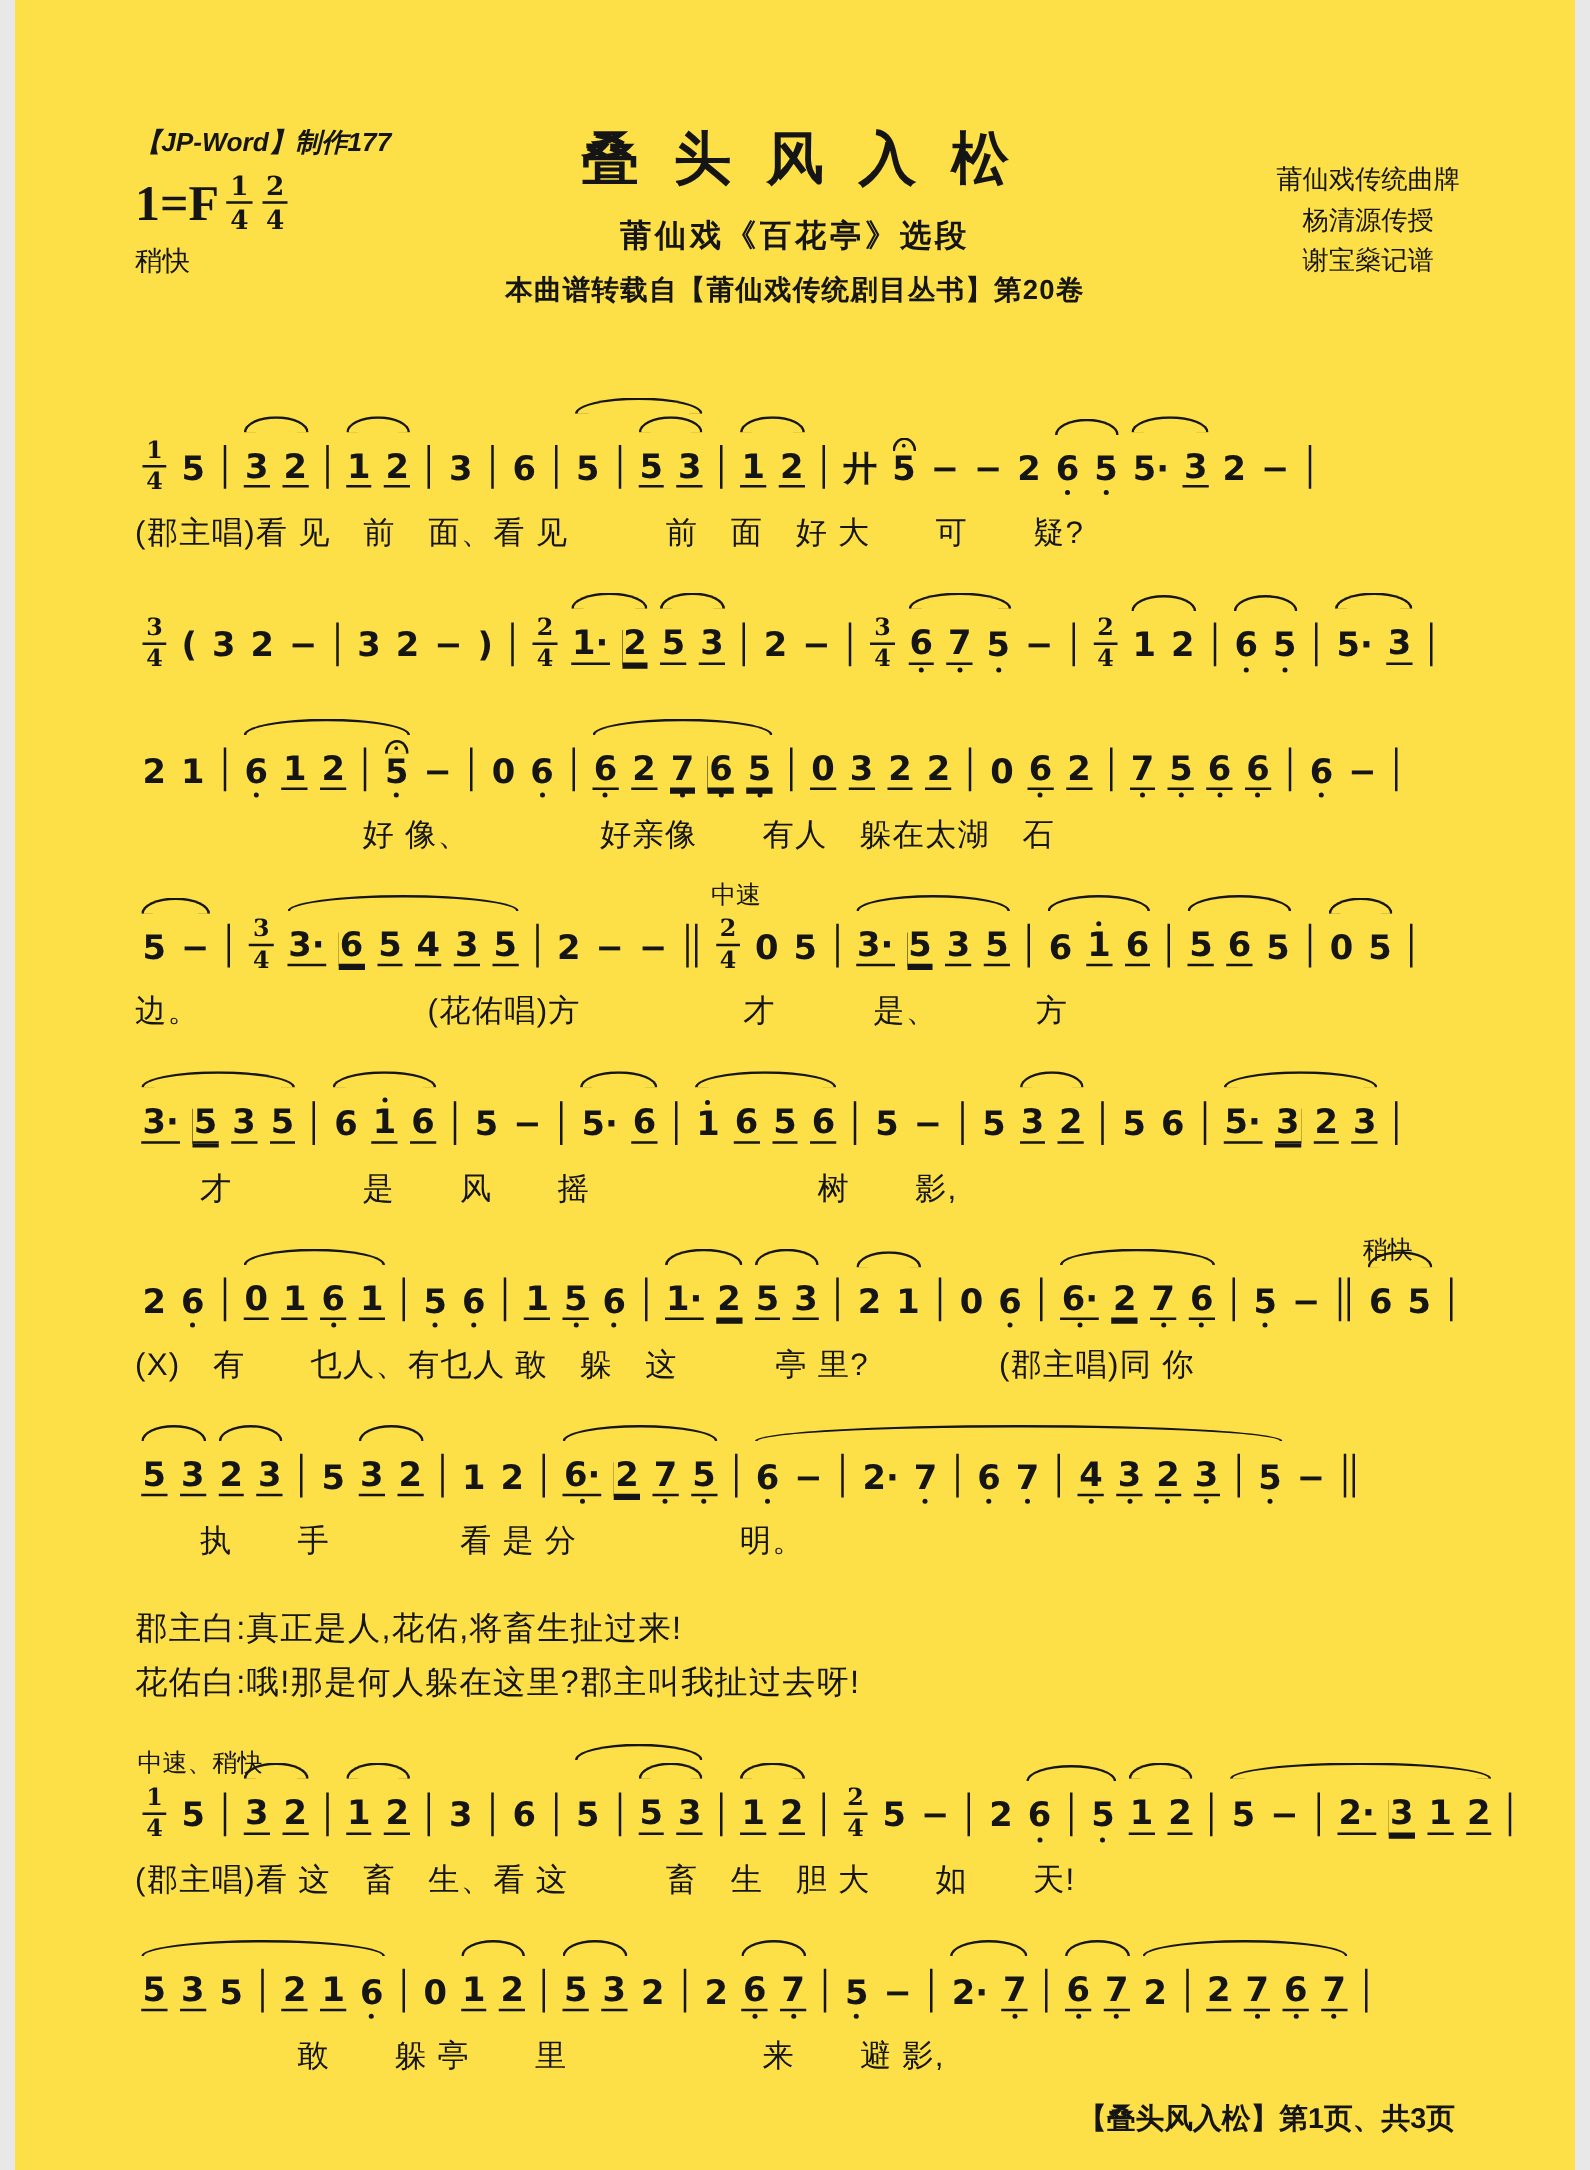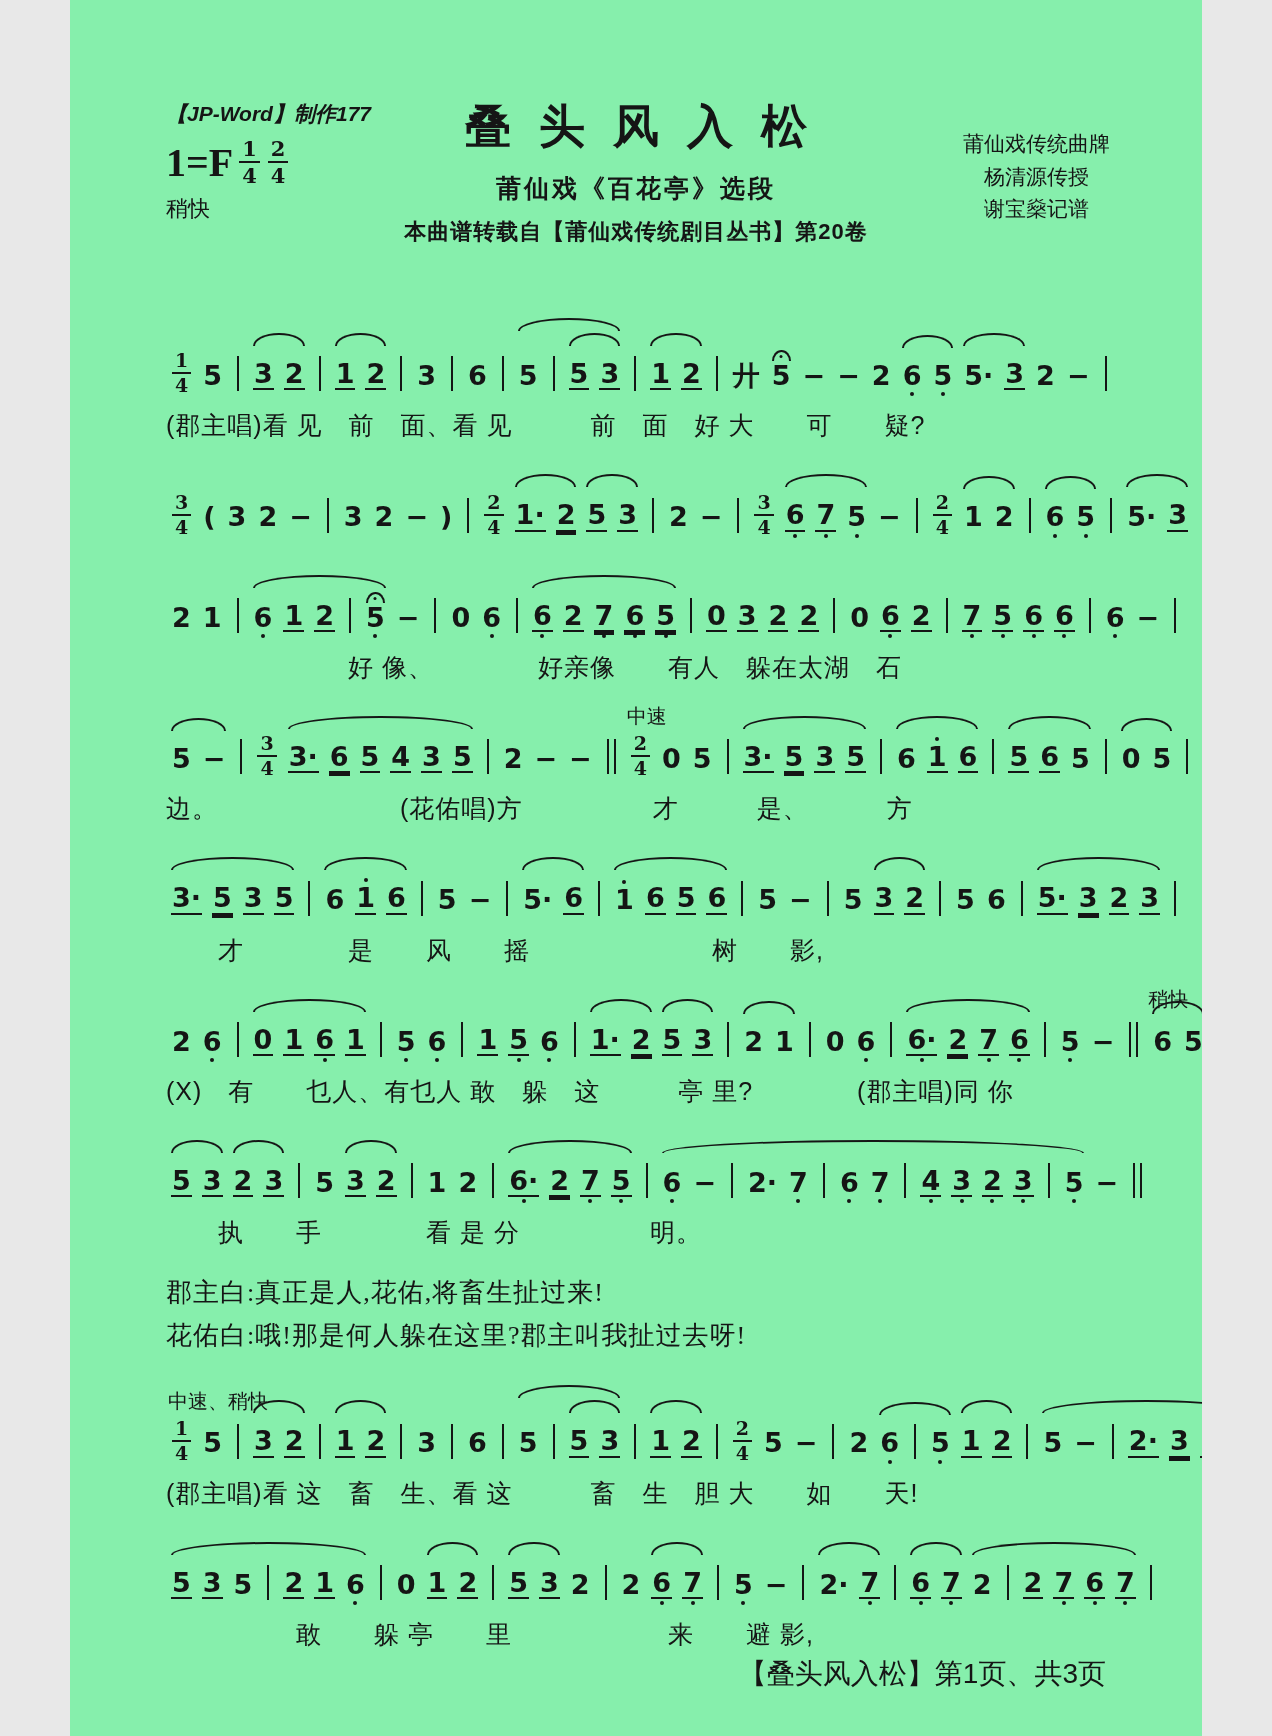--- a/index.html
+++ b/index.html
@@ -1,16 +1,16 @@
 <!DOCTYPE html>
 <html><head>
 <meta charset="utf-8">
 <style>
   html,body{margin:0;padding:0;background:#e8e8e8;}
-  .page{position:relative;width:1132px;height:1736px;margin:0 auto;background:#86efac;color:#151515;
+  .page{position:relative;width:1248px;height:1736px;margin:0 auto;background:#fde047;color:#151515;
         font-family:"Liberation Sans",sans-serif;overflow:hidden;}
   
   .hdr{position:relative;height:190px;padding-top:96px;}
   .hdr-left{position:absolute;left:96px;top:100px;}
   .maker{font-style:italic;font-weight:bold;font-size:21px;}
   .keyrow{display:flex;align-items:center;margin-top:10px;}
   .keysig{font-family:Liberation Serif, serif;font-weight:bold;font-size:40px;margin-right:2px;}
   .frac{display:inline-flex;flex-direction:column;align-items:center;font-family:"DejaVu Serif",serif;
         font-weight:bold;font-size:21px;line-height:1;margin:0 4px;}
   .frac .num{border-bottom:2px solid #151515;padding:0 3px 2px;}
@@ -44,24 +44,24 @@
   .ts{display:inline-flex;flex-direction:column;align-items:center;position:relative;
       font-family:"DejaVu Serif",serif;font-weight:bold;font-size:19px;line-height:1;margin:0 6px 6px;}
   .ts .tsn{border-bottom:2px solid #151515;padding:0 3px 2px;}
   .ts .tsd{padding-top:2px;}
   .grp{display:inline-flex;align-items:flex-end;position:relative;padding-top:15px;}
   .arc{position:absolute;top:2px;left:5px;right:5px;height:11px;border:2px solid #151515;
        border-bottom:none;border-radius:50% 50% 0 0/100% 100% 0 0;}
   .abv{position:absolute;top:-28px;left:-4px;white-space:nowrap;font-size:20px;font-weight:normal;
        font-family:"Liberation Sans",sans-serif;}
   .lyrics{white-space:pre;font-size:25px;margin-top:8px;letter-spacing:1px;}
-  .spoken{font-size:26px;margin:26px 0 4px;letter-spacing:1px;font-family:Liberation Serif, serif;}
+  .spoken{font-size:26px;margin:36px 0 4px;letter-spacing:1px;}
   .spoken + .spoken{margin-top:8px;}
   
-  .footer{position:absolute;right:96px;bottom:43px;font-size:28px;font-weight:normal;}
+  .footer{position:absolute;right:96px;bottom:26px;font-size:23px;font-weight:bold;}
 </style>
 </head>
 <body>
 
 <div class="page">
 
   <div class="hdr">
     <div class="hdr-left">
       <div class="maker">【JP-Word】制作177</div>
       <div class="keyrow">

